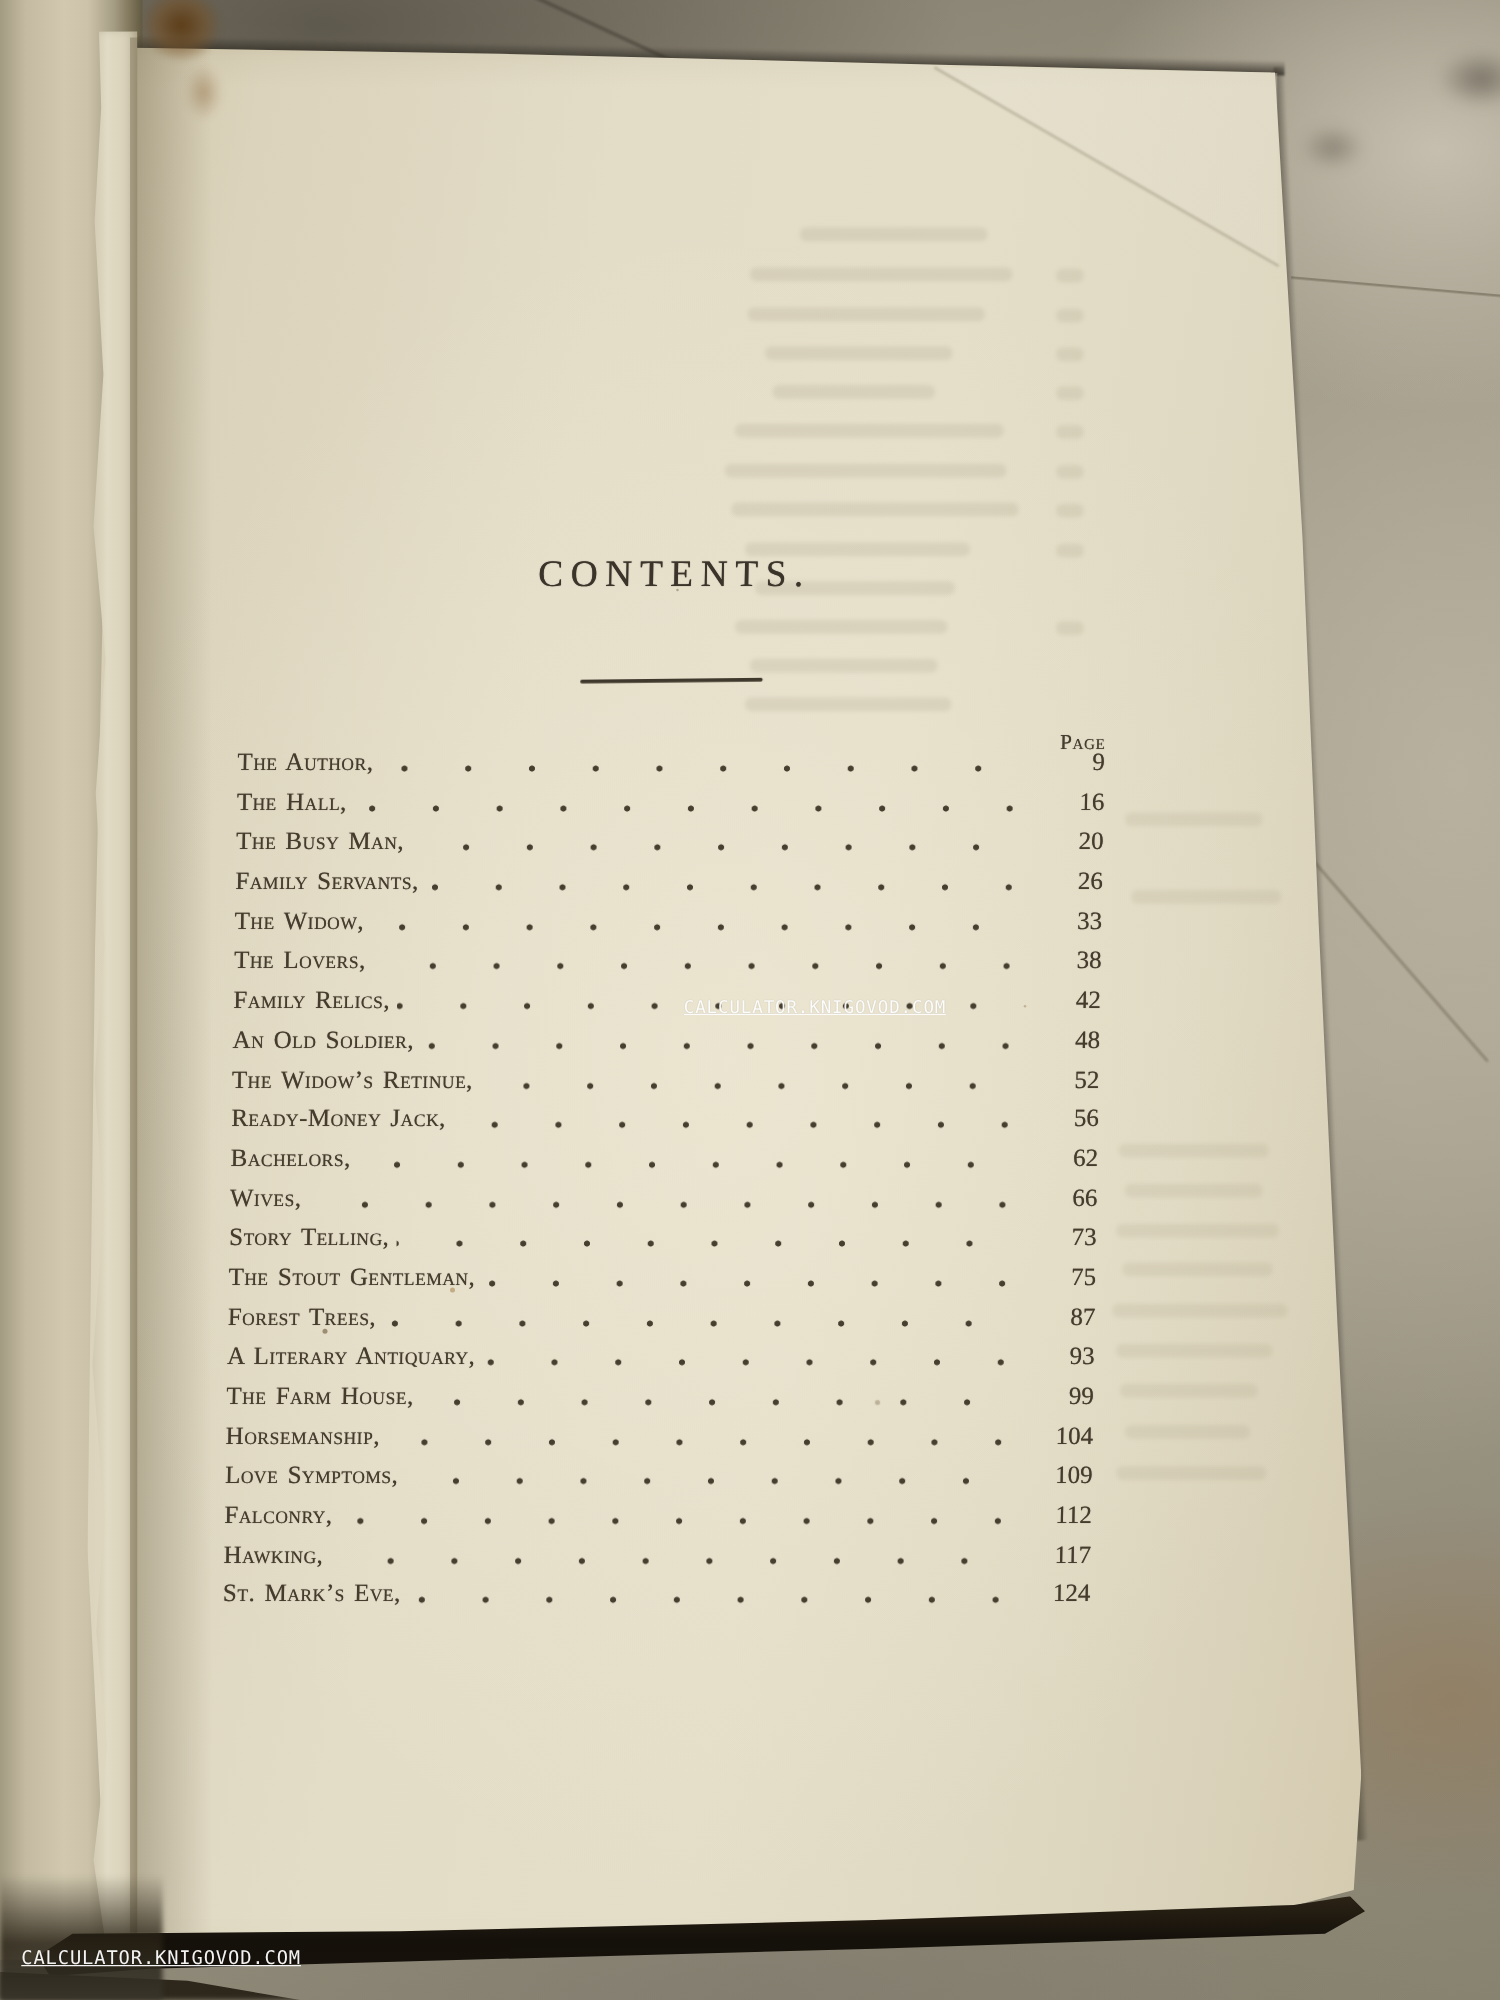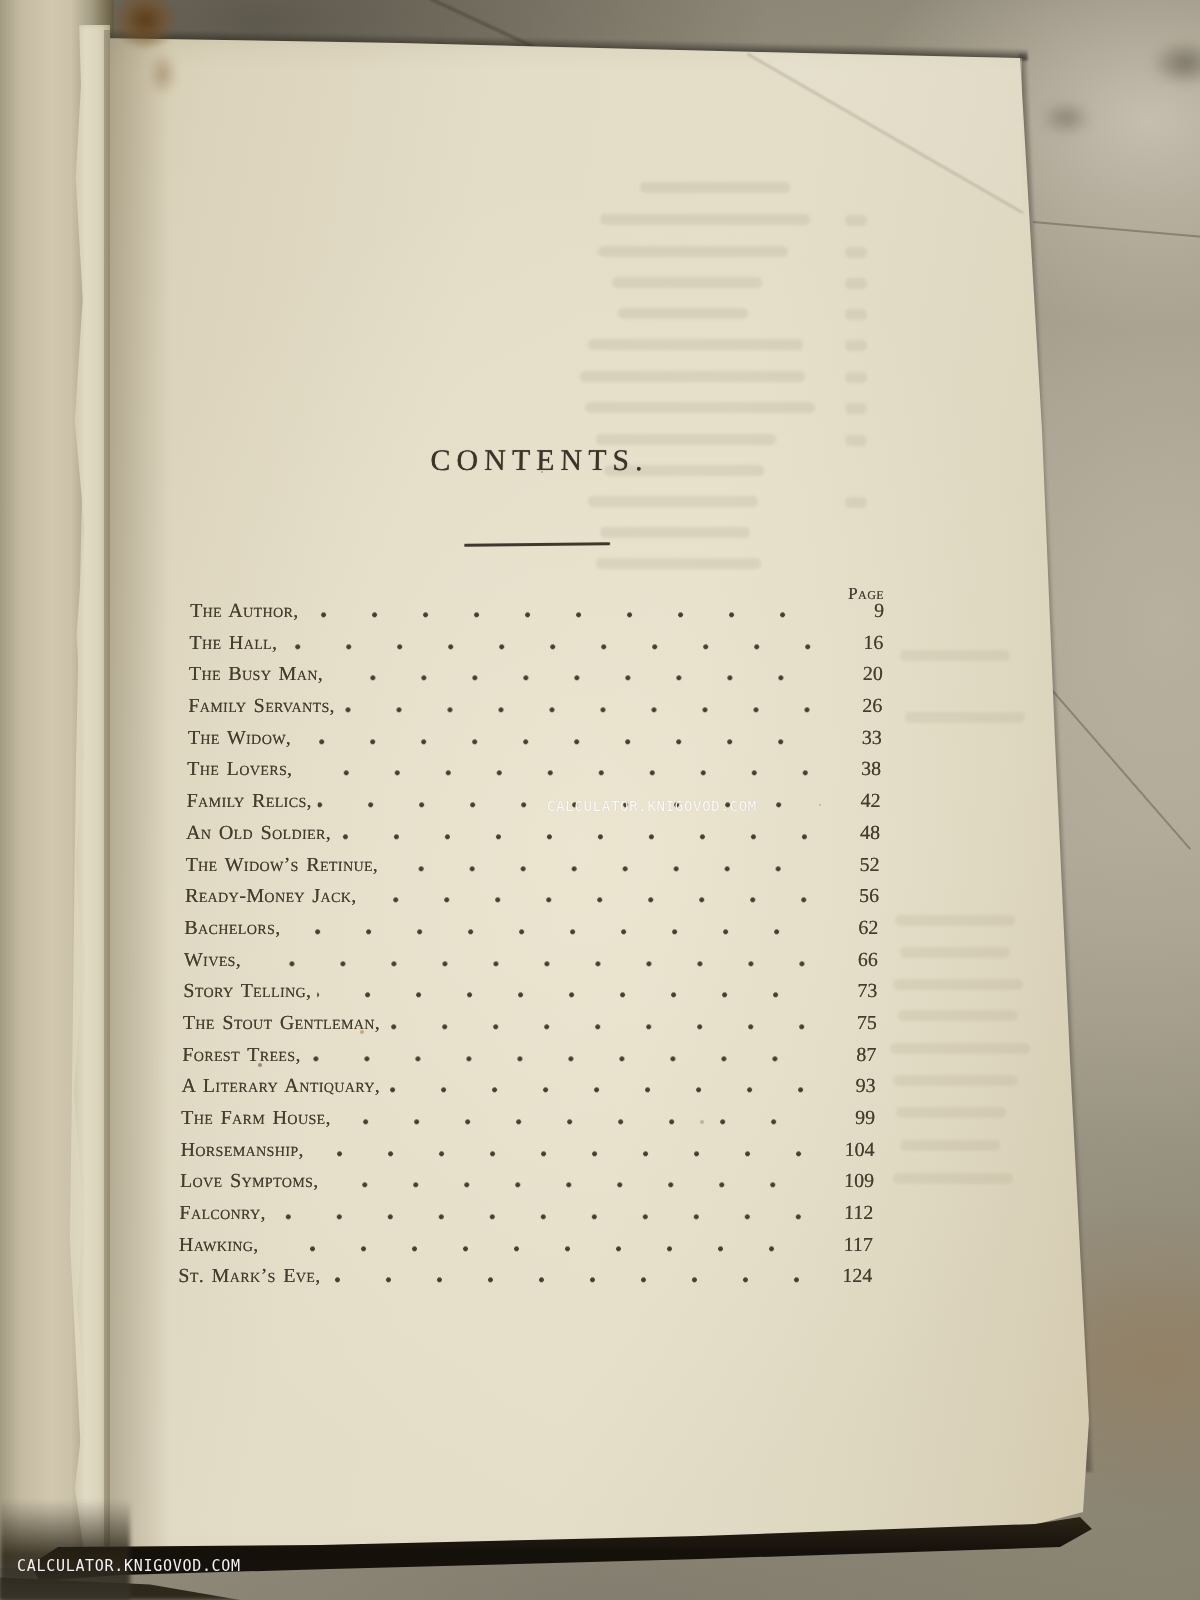--- a/index.html
+++ b/index.html
@@ -144,20 +144,21 @@
     position:absolute;left:0;top:1572px;width:260px;height:28px;z-index:6;
     clip-path:polygon(0 20%,150px 45%,240px 100%,0 100%);
     background:#2e281c;filter:blur(2px);
   }
 
   
   .watermark{
     position:absolute;z-index:10;font-family:"DejaVu Sans Mono", monospace;
     color:rgba(255,255,255,.95);letter-spacing:.7px;white-space:nowrap;
     text-shadow:0 0 1px rgba(0,0,0,.2);
+    text-decoration:underline;
   }
   .wm-mid{left:547px;top:798px;font-size:14px;}
   .wm-bottom{left:17px;top:1557px;font-size:15px;}
 </style>
 </head>
 <body data-interactable="false">
 
 <div class="marble" data-interactable="false"></div>
 <div class="crack crack1" data-interactable="false"></div>
 <div class="crack crack2" data-interactable="false"></div>

